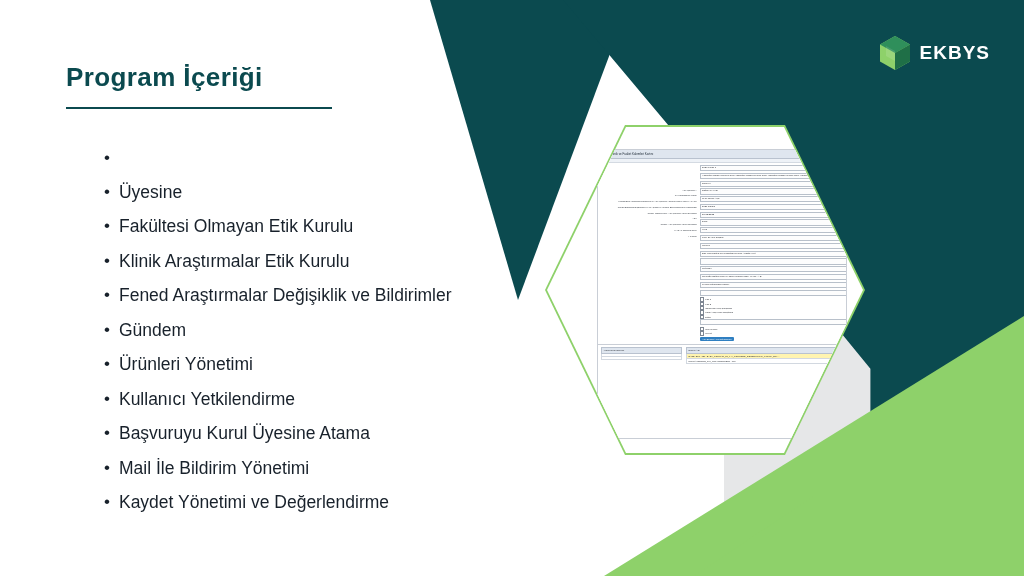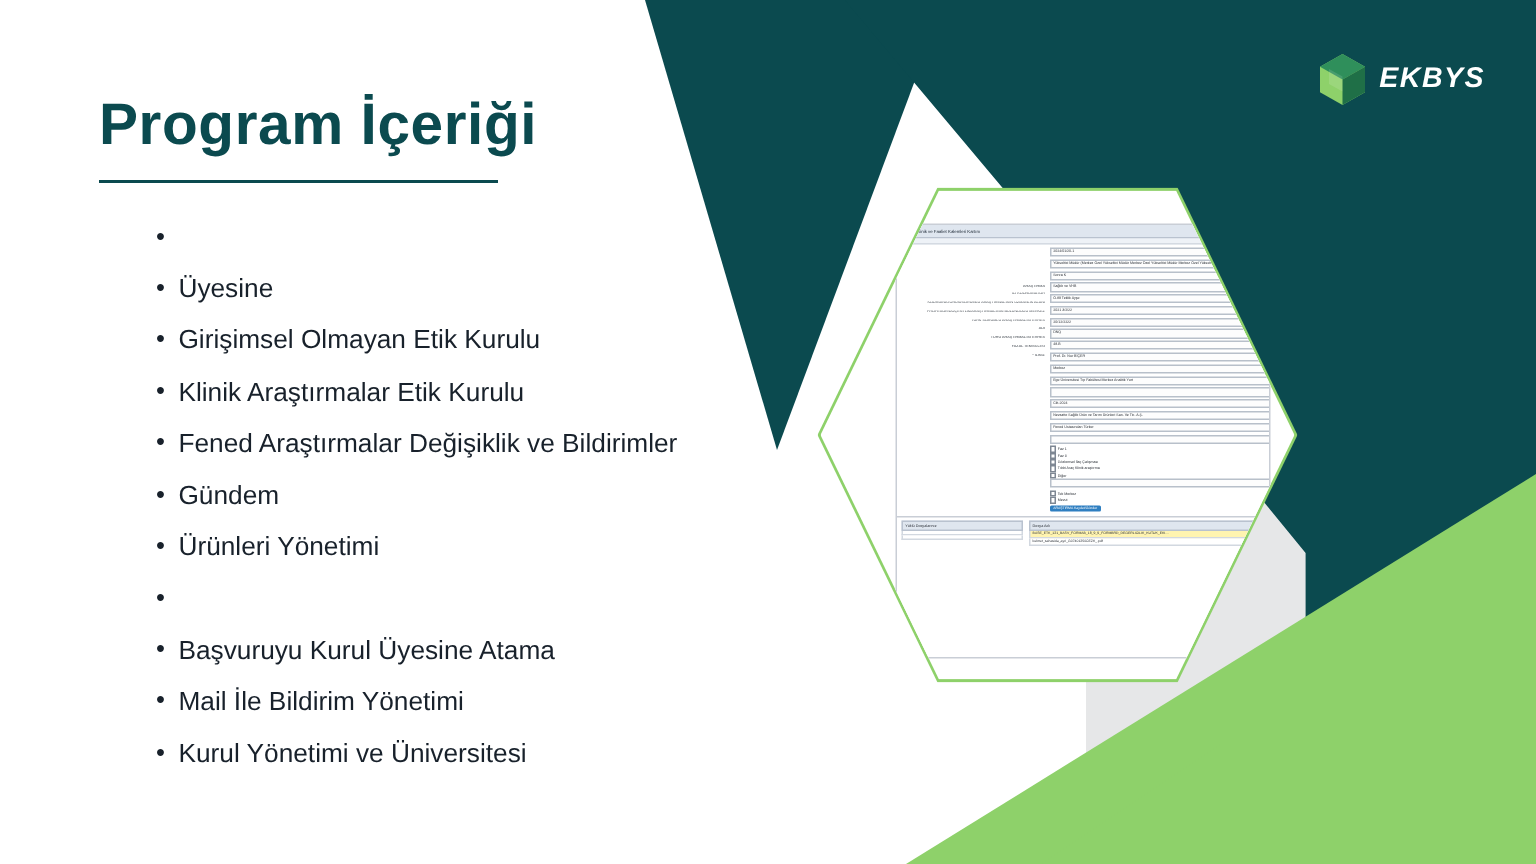--- a/index.html
+++ b/index.html
@@ -71,21 +71,20 @@
 
   
   .logo {
     position: absolute;
     top: 34px;
     right: 34px;
     display: flex;
     align-items: center;
     gap: 6px;
     z-index: 6;
-    font-style: italic;
   }
   .logo-mark {
     width: 38px;
     height: 38px;
     position: relative;
   }
   .logo-text {
     color: #ffffff;
     font-size: 19px;
     font-weight: bold;
@@ -93,21 +92,21 @@
   }
 
   
   .title-wrap {
     position: absolute;
     left: 66px;
     top: 62px;
     z-index: 5;
   }
   .title {
-    font-size: 39px;
+    font-size: 26px;
     font-weight: bold;
     color: #0b4a4f;
     letter-spacing: 0.4px;
     margin: 0;
   }
   .title-rule {
     width: 266px;
     height: 2px;
     background: #0b4a4f;
     margin-top: 14px;
@@ -296,52 +295,53 @@
   <div class="bullets">
     <div class="bullet">
       <span class="bullet-dot">•</span>
     </div>
     <div class="bullet">
       <span class="bullet-dot">•</span>
       <span>Üyesine</span>
     </div>
     <div class="bullet">
       <span class="bullet-dot">•</span>
-      <span>Girişimsel Olmayan Etik Kurulu</span>
+      <span>Fakültesi Olmayan Etik Kurulu</span>
     </div>
     <div class="bullet">
       <span class="bullet-dot">•</span>
       <span>Klinik Araştırmalar Etik Kurulu</span>
     </div>
     <div class="bullet">
       <span class="bullet-dot">•</span>
       <span>Fened Araştırmalar Değişiklik ve Bildirimler</span>
     </div>
     <div class="bullet">
       <span class="bullet-dot">•</span>
       <span>Gündem</span>
     </div>
     <div class="bullet">
       <span class="bullet-dot">•</span>
       <span>Ürünleri Yönetimi</span>
     </div>
     <div class="bullet">
       <span class="bullet-dot">•</span>
+      <span>Kullanıcı Yetkilendirme</span>
     </div>
     <div class="bullet">
       <span class="bullet-dot">•</span>
       <span>Başvuruyu Kurul Üyesine Atama</span>
     </div>
     <div class="bullet">
       <span class="bullet-dot">•</span>
       <span>Mail İle Bildirim Yönetimi</span>
     </div>
     <div class="bullet">
       <span class="bullet-dot">•</span>
-      <span>Kurul Yönetimi ve Üniversitesi</span>
+      <span>Kaydet Yönetimi ve Değerlendirme</span>
     </div>
   </div>
 
   <div class="hex-wrap">
     <div class="hex-border"></div>
     <div class="hex-inner">
 
       <div class="shot">
         <div class="shot-head">Müdür- Klinik ve Faaliet Kalemleri Kartını</div>
         <div class="shot-sub"></div>

